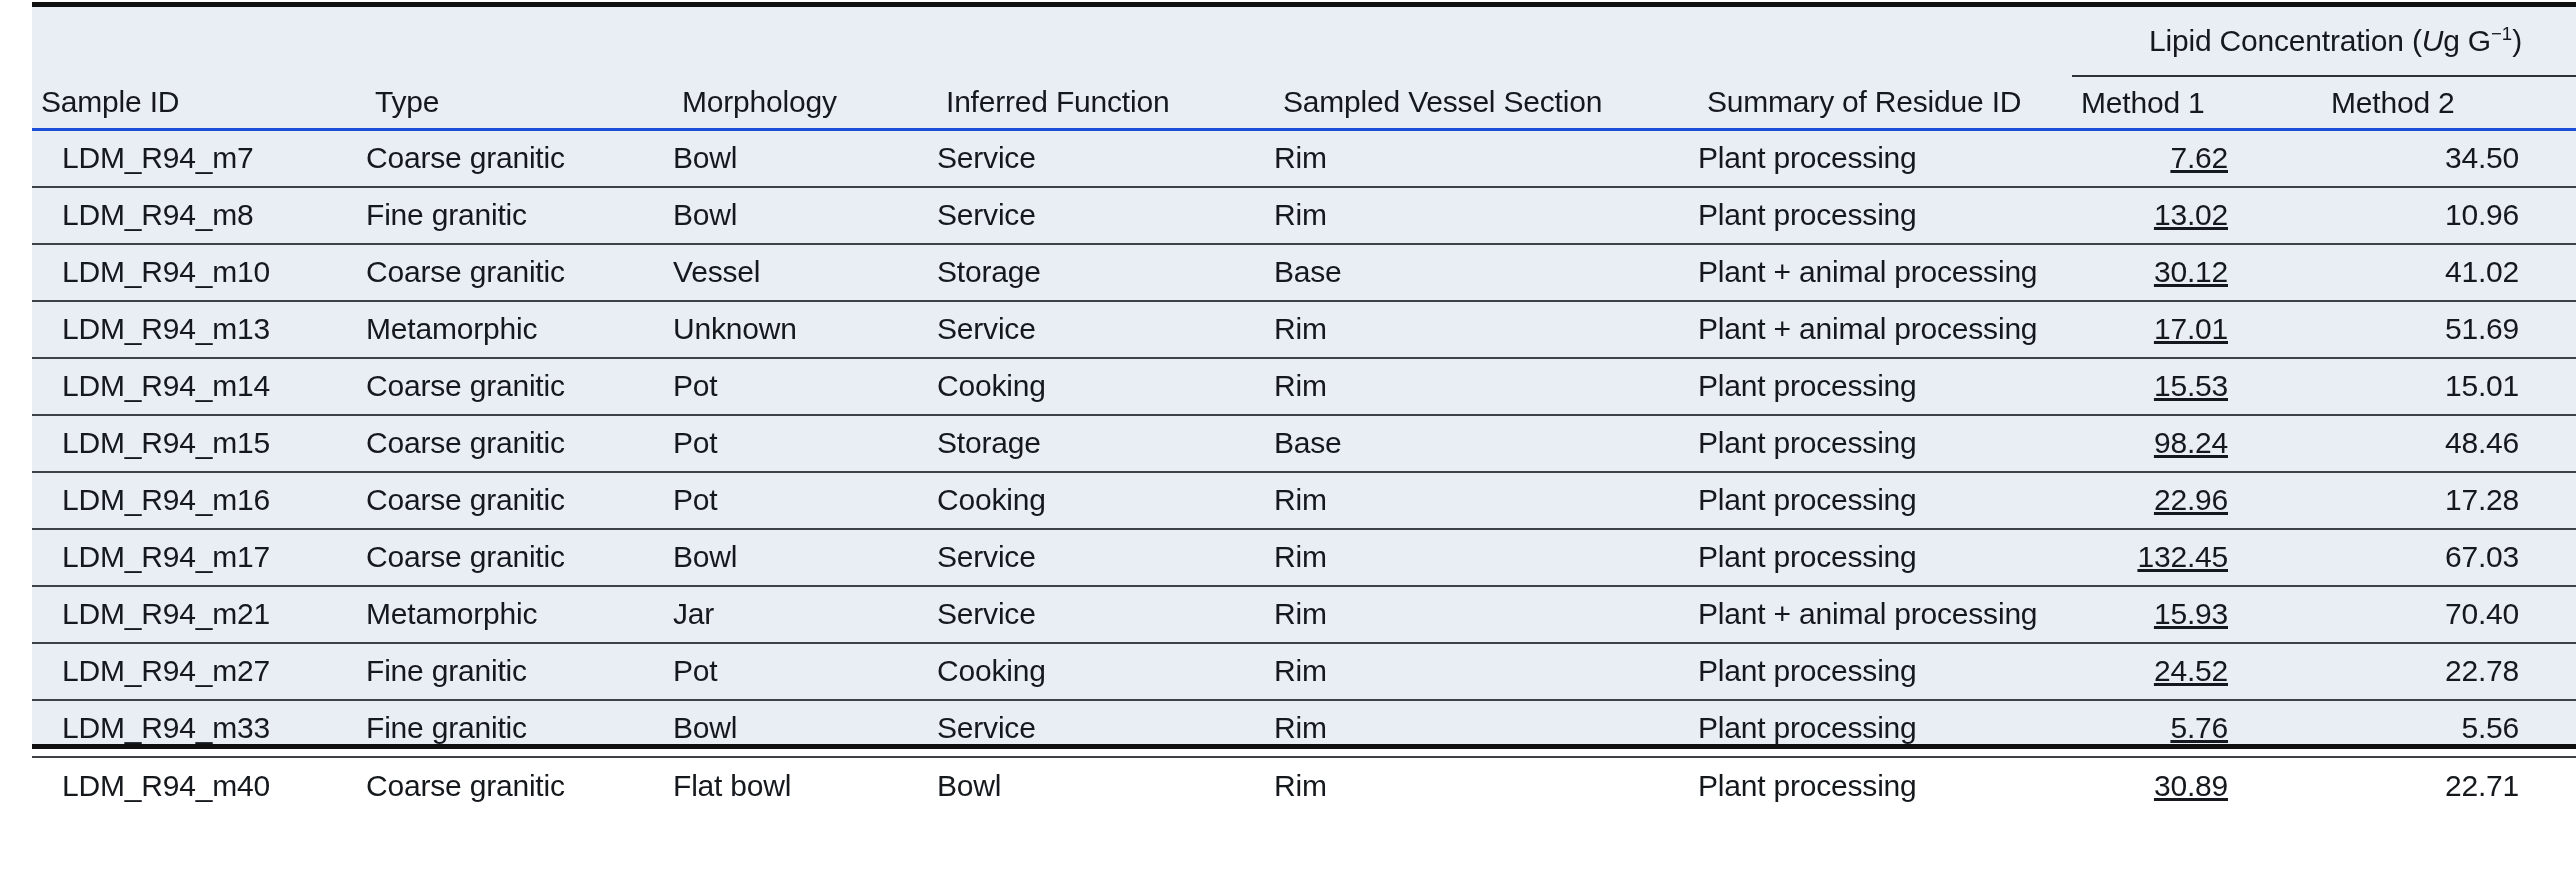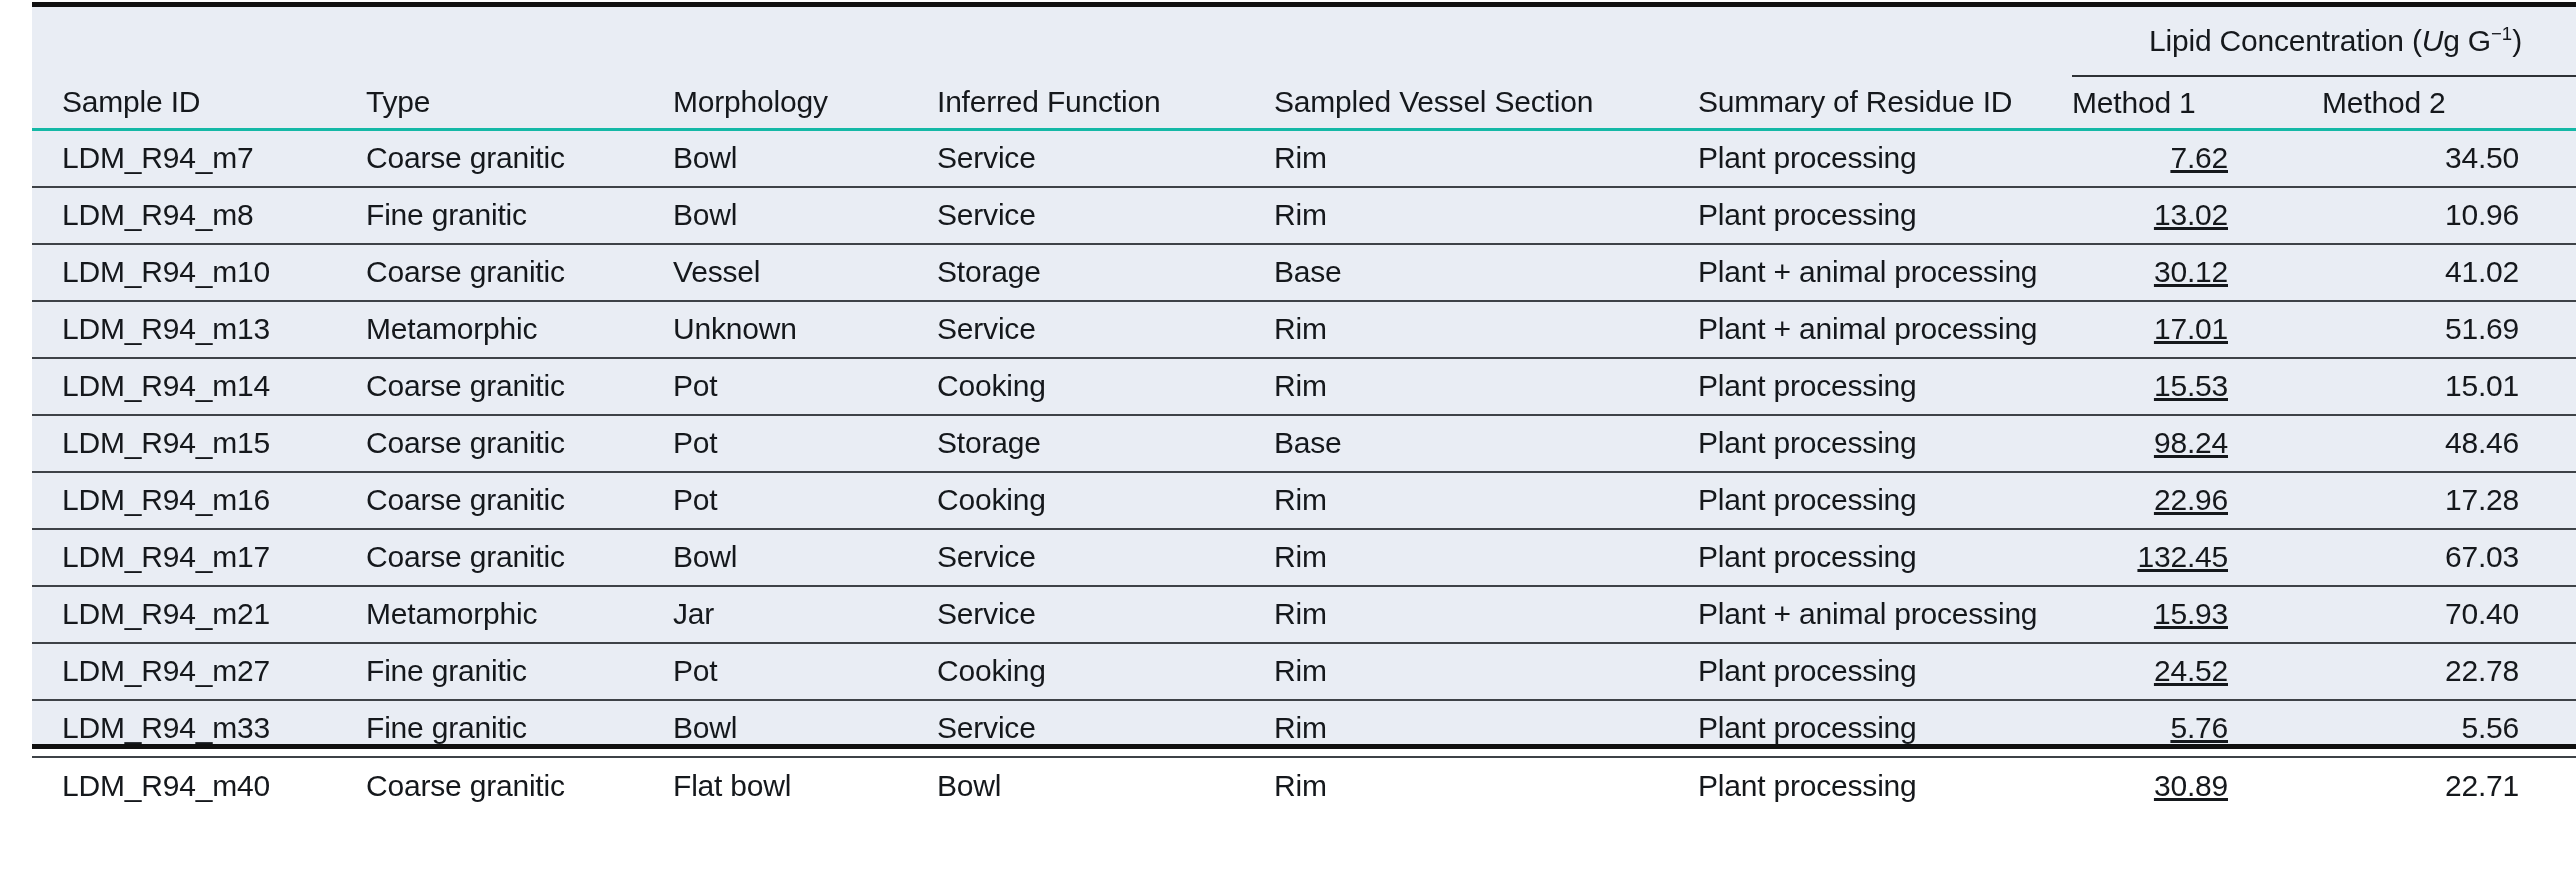--- a/index.html
+++ b/index.html
@@ -39,22 +39,23 @@
     overflow: hidden;
     letter-spacing: -0.2px;
   }
   thead tr.hdr-top th { height: 68px; }
   thead tr.hdr-top th.lipid {
     text-align: center;
     border-bottom: 2px solid #2e3236;
   }
   thead tr.hdr-cols th {
     height: 51px;
-    border-bottom: 3px solid #14b8a6;
+    border-bottom: 3px solid #1d4ed8;
     vertical-align: middle;
+    padding-left: 9px;
   }
   tbody tr { height: 57px; }
   tbody tr + tr td { border-top: 2px solid #3e4247; }
   .pad-first { padding-left: 30px; }
   th.num-h { }
   td.num { text-align: right; }
   td.num.m1 { padding-right: 94px; text-decoration: underline; }
   td.num.m2 { padding-right: 80px; }
   .it { font-style: italic; }
   sup {

